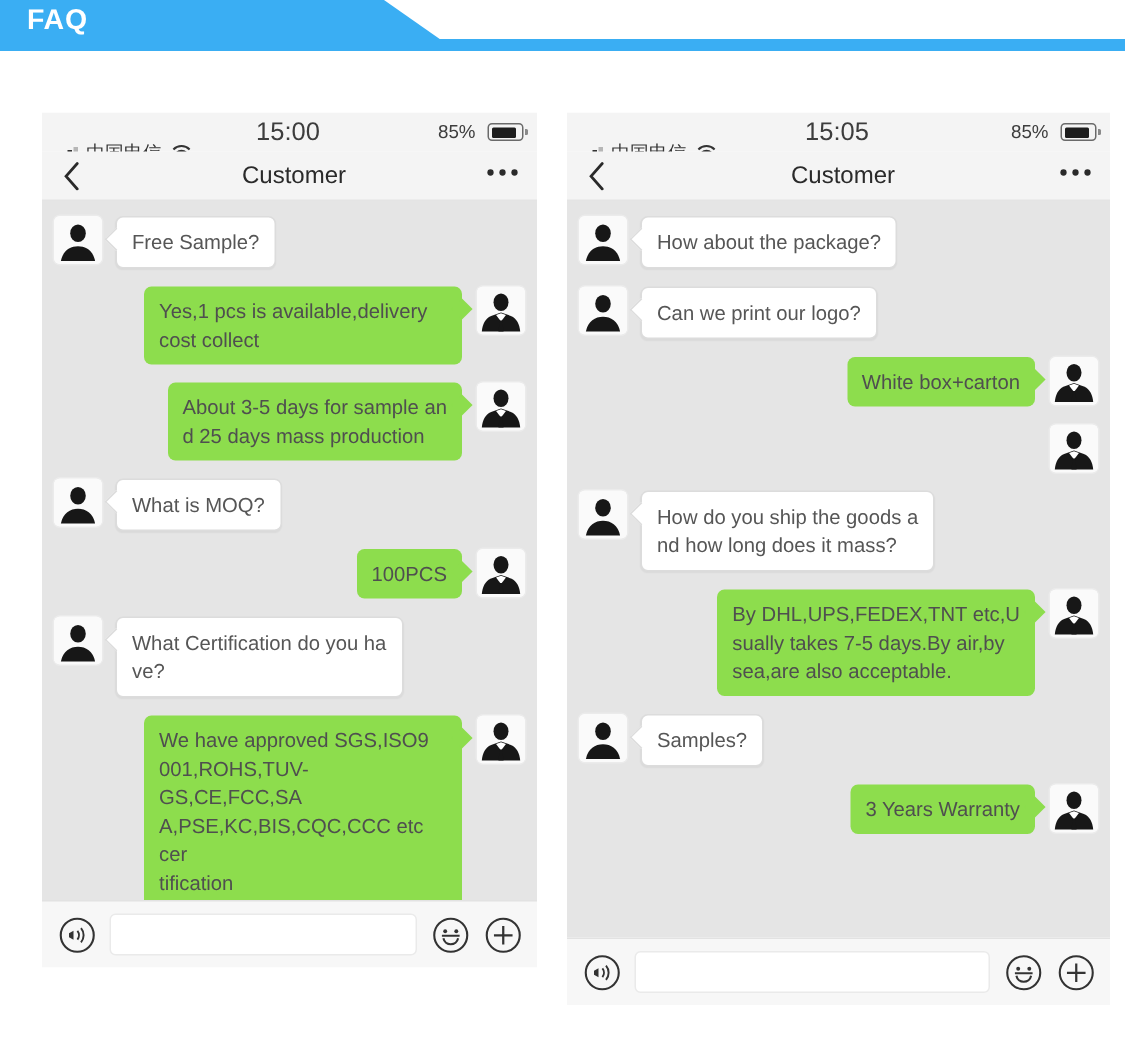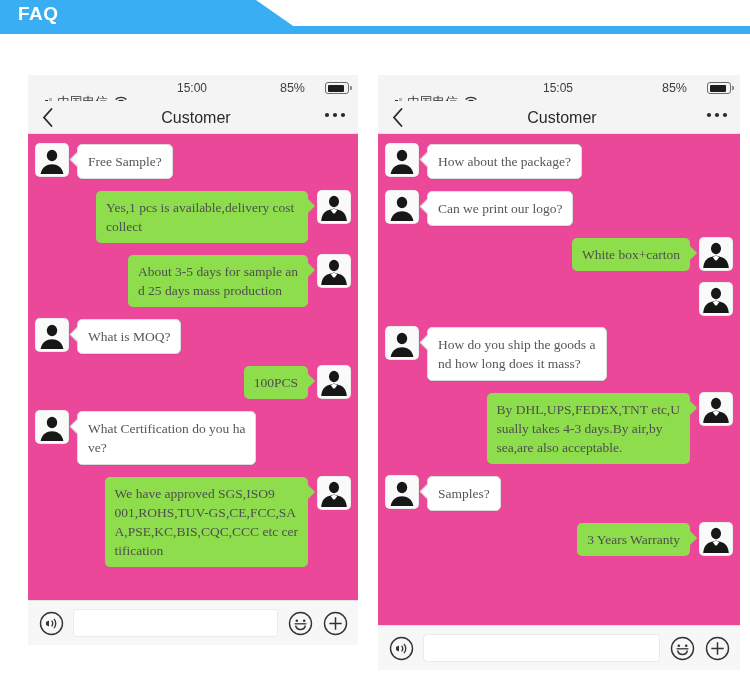--- a/index.html
+++ b/index.html
@@ -52,25 +52,25 @@
     position: relative;
     font-size: 12.5px; color: #4a4a4a;
   }
   .sb-left {
     position: absolute; left: 9px; top: 14px; height: 26px;
     display: flex; align-items: center; gap: 6px;
   }
   .sb-center {
     position: absolute; left: 0; right: 2px; top: 0; height: 26px;
     display: flex; align-items: center; justify-content: center;
-    font-size: 12px; color: #3d3d3d;
+    font-size: 17px; color: #3d3d3d;
   }
   .sb-right {
     position: absolute; right: 9px; top: 0; height: 26px;
-    display: flex; align-items: center; gap: 20px;
+    display: flex; align-items: center; gap: 8px;
     font-size: 12.5px; color: #3d3d3d;
   }
   .signal { display: flex; align-items: flex-end; gap: 1.5px; height: 10px; }
   .signal i { width: 2.5px; background: #333; display: block; }
   .signal i:nth-child(1) { height: 3.5px; }
   .signal i:nth-child(2) { height: 5.5px; }
   .signal i:nth-child(3) { height: 7.5px; }
   .signal i:nth-child(4) { height: 9.5px; background: #b6b6b6; }
   .carrier { font-size: 12.5px; color: #333; }
   .wifi { display: inline-block; }
@@ -108,23 +108,22 @@
     position: absolute; right: 12px; top: 0; height: 33px;
     display: flex; align-items: center;
     letter-spacing: 2px; color: #2a2a2a; font-size: 18px;
     line-height: 0.5;
     padding-bottom: 6px;
   }
 
   
   .chat {
     position: relative;
-    background: #ec4899;
+    background: #e5e5e5;
     padding: 10px 8px 16px 8px;
-    font-family: Liberation Serif, serif;
   }
   .msg { display: flex; align-items: flex-start; margin-bottom: 12px; }
   .msg.left  { justify-content: flex-start; }
   .msg.right { justify-content: flex-end; }
 
   .avatar {
     width: 32px; height: 32px; flex: 0 0 32px;
     border-radius: 4px;
     background: #fafafa;
     box-shadow: 0 0 0 1px #ebebeb;
@@ -455,21 +454,21 @@
             <rect width="32" height="32" fill="#fafafa"></rect>
             <ellipse cx="16" cy="11.5" rx="5.2" ry="5.8" fill="#171717"></ellipse>
             <path d="M4.6 30 c1.4-7 6.2-9.8 11.4-9.8 s10 2.8 11.4 9.8 z" fill="#171717"></path>
           </svg>
         </div>
         <div class="bubble">How do you ship the goods a
 nd how long does it mass?</div>
       </div>
       <div class="msg right">
         <div class="bubble">By DHL,UPS,FEDEX,TNT etc,U
-sually takes 4-3 days.By air,by
+sually takes 7-5 days.By air,by
 sea,are also acceptable.</div>
         <div class="avatar">
           <svg viewBox="0 0 32 32">
             <rect width="32" height="32" fill="#fafafa"></rect>
             <ellipse cx="16" cy="10.5" rx="5" ry="5.8" fill="#171717"></ellipse>
             <path d="M16 17.4 L22.6 19.6 C26.6 21.2 28.4 25.4 28.8 30 L3.2 30 C3.6 25.4 5.4 21.2 9.4 19.6 Z" fill="#171717"></path>
             <path d="M16 17.8 L19.3 19 L16 23.4 L12.7 19 Z" fill="#ffffff"></path>
             <path d="M15.2 22.6 h1.6 l0.9 7.4 h-3.4 z" fill="#171717"></path>
           </svg>
         </div>

